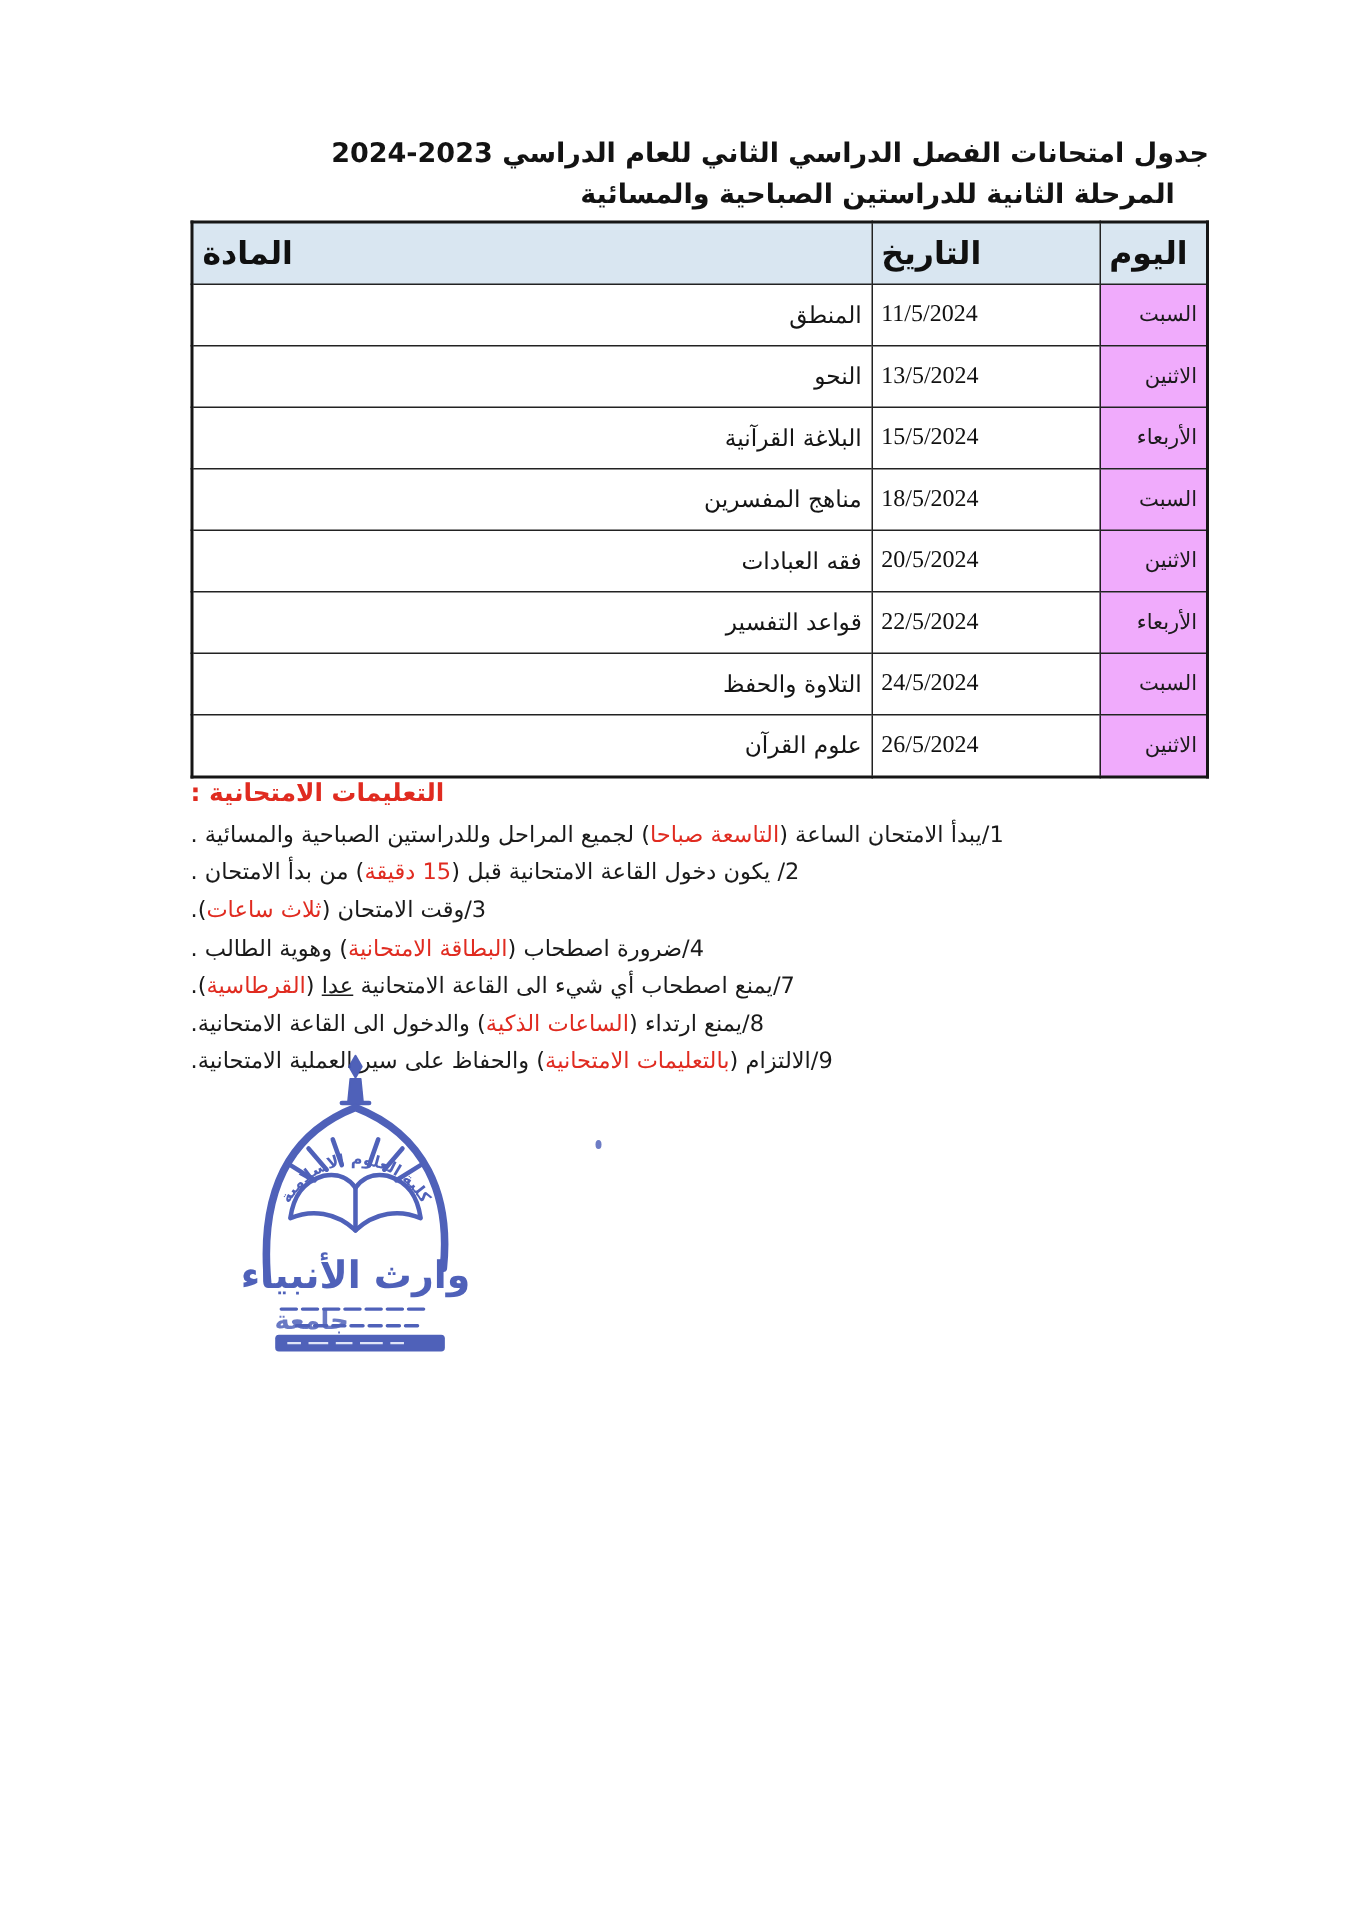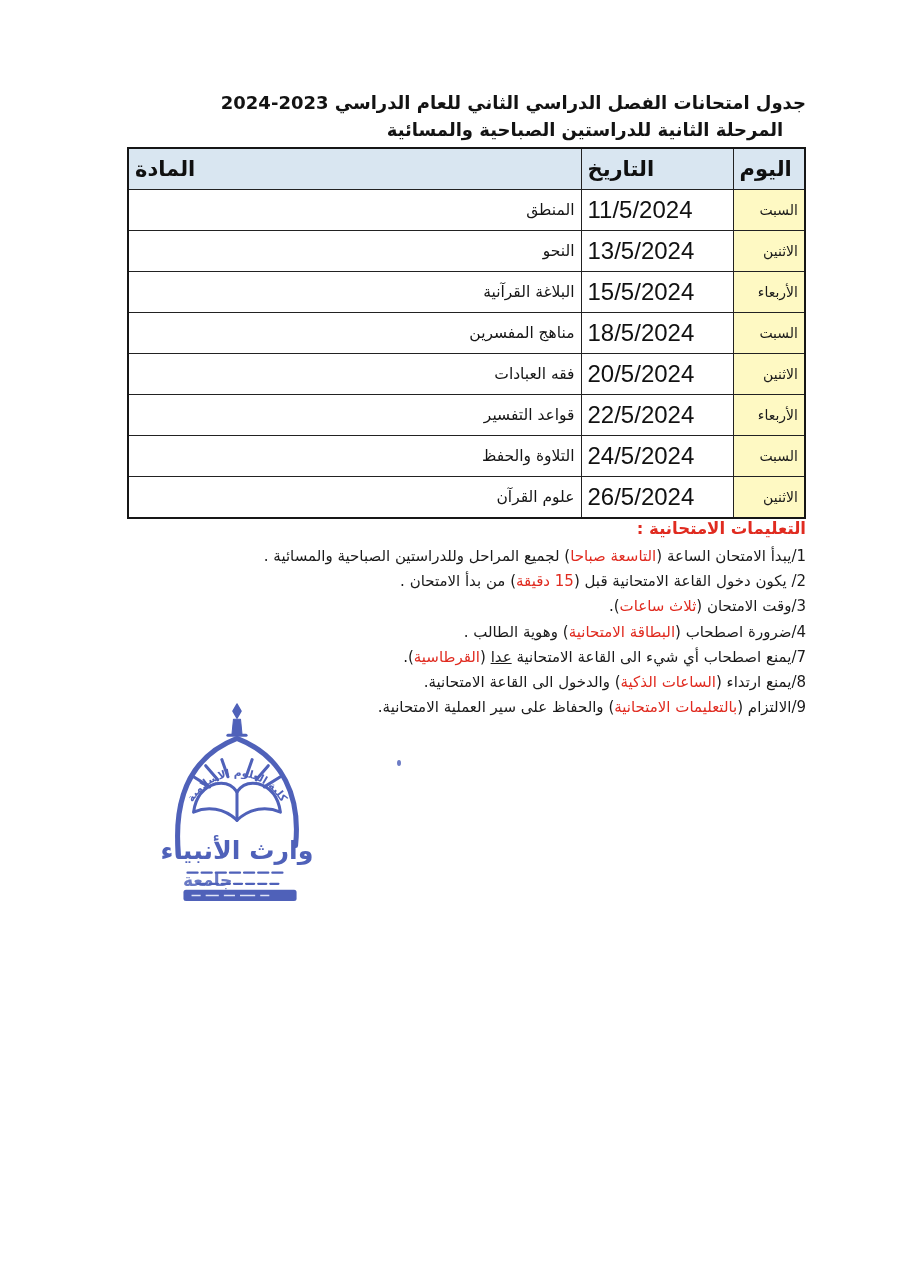--- a/index.html
+++ b/index.html
@@ -19,27 +19,27 @@
     position:absolute;top:147px;left:127px;width:679px;
     border-collapse:collapse;direction:rtl;table-layout:fixed;
     border:2.4px solid #161616;
   }
   .exam-table th,.exam-table td{border:1.6px solid #222;padding:0 6px;}
   .exam-table thead th{
     height:40px;background:#d9e6f1;font-size:21px;font-weight:bold;color:#101010;
     text-align:left;vertical-align:middle;
   }
   .exam-table tbody td{height:40px;vertical-align:middle;}
-  .cell-day{background:#fef9c3;font-size:14px;color:#1b1b1b;}
-  .cell-date{font-family:Liberation Sans, sans-serif;font-size:24px;direction:ltr;color:#111;}
+  .cell-day{background:#f0abfc;font-size:14px;color:#1b1b1b;}
+  .cell-date{font-family:Liberation Serif, serif;font-size:16px;direction:ltr;color:#111;}
   .cell-subject{font-size:15.5px;color:#151515;}
   
   .instructions{
-    position:absolute;top:519px;right:95px;width:692px;
-    direction:rtl;text-align:right;color:#1a1a1a;
+    position:absolute;top:519px;right:82px;width:692px;
+    direction:rtl;text-align:left;color:#1a1a1a;
   }
   .instr-heading{color:#e02b20;font-weight:bold;font-size:16.5px;margin-bottom:6px;}
   .instr-line{font-size:15px;line-height:25.2px;white-space:nowrap;}
   .seg-red{color:#e02b20;}
   .seg-blue{color:#2d50c7;}
   .seg-u{text-decoration:underline;}
   
   .stamp{position:absolute;left:154px;top:701px;opacity:.9;}
   .ink-speck{
     position:absolute;left:397px;top:760px;width:4px;height:6px;

